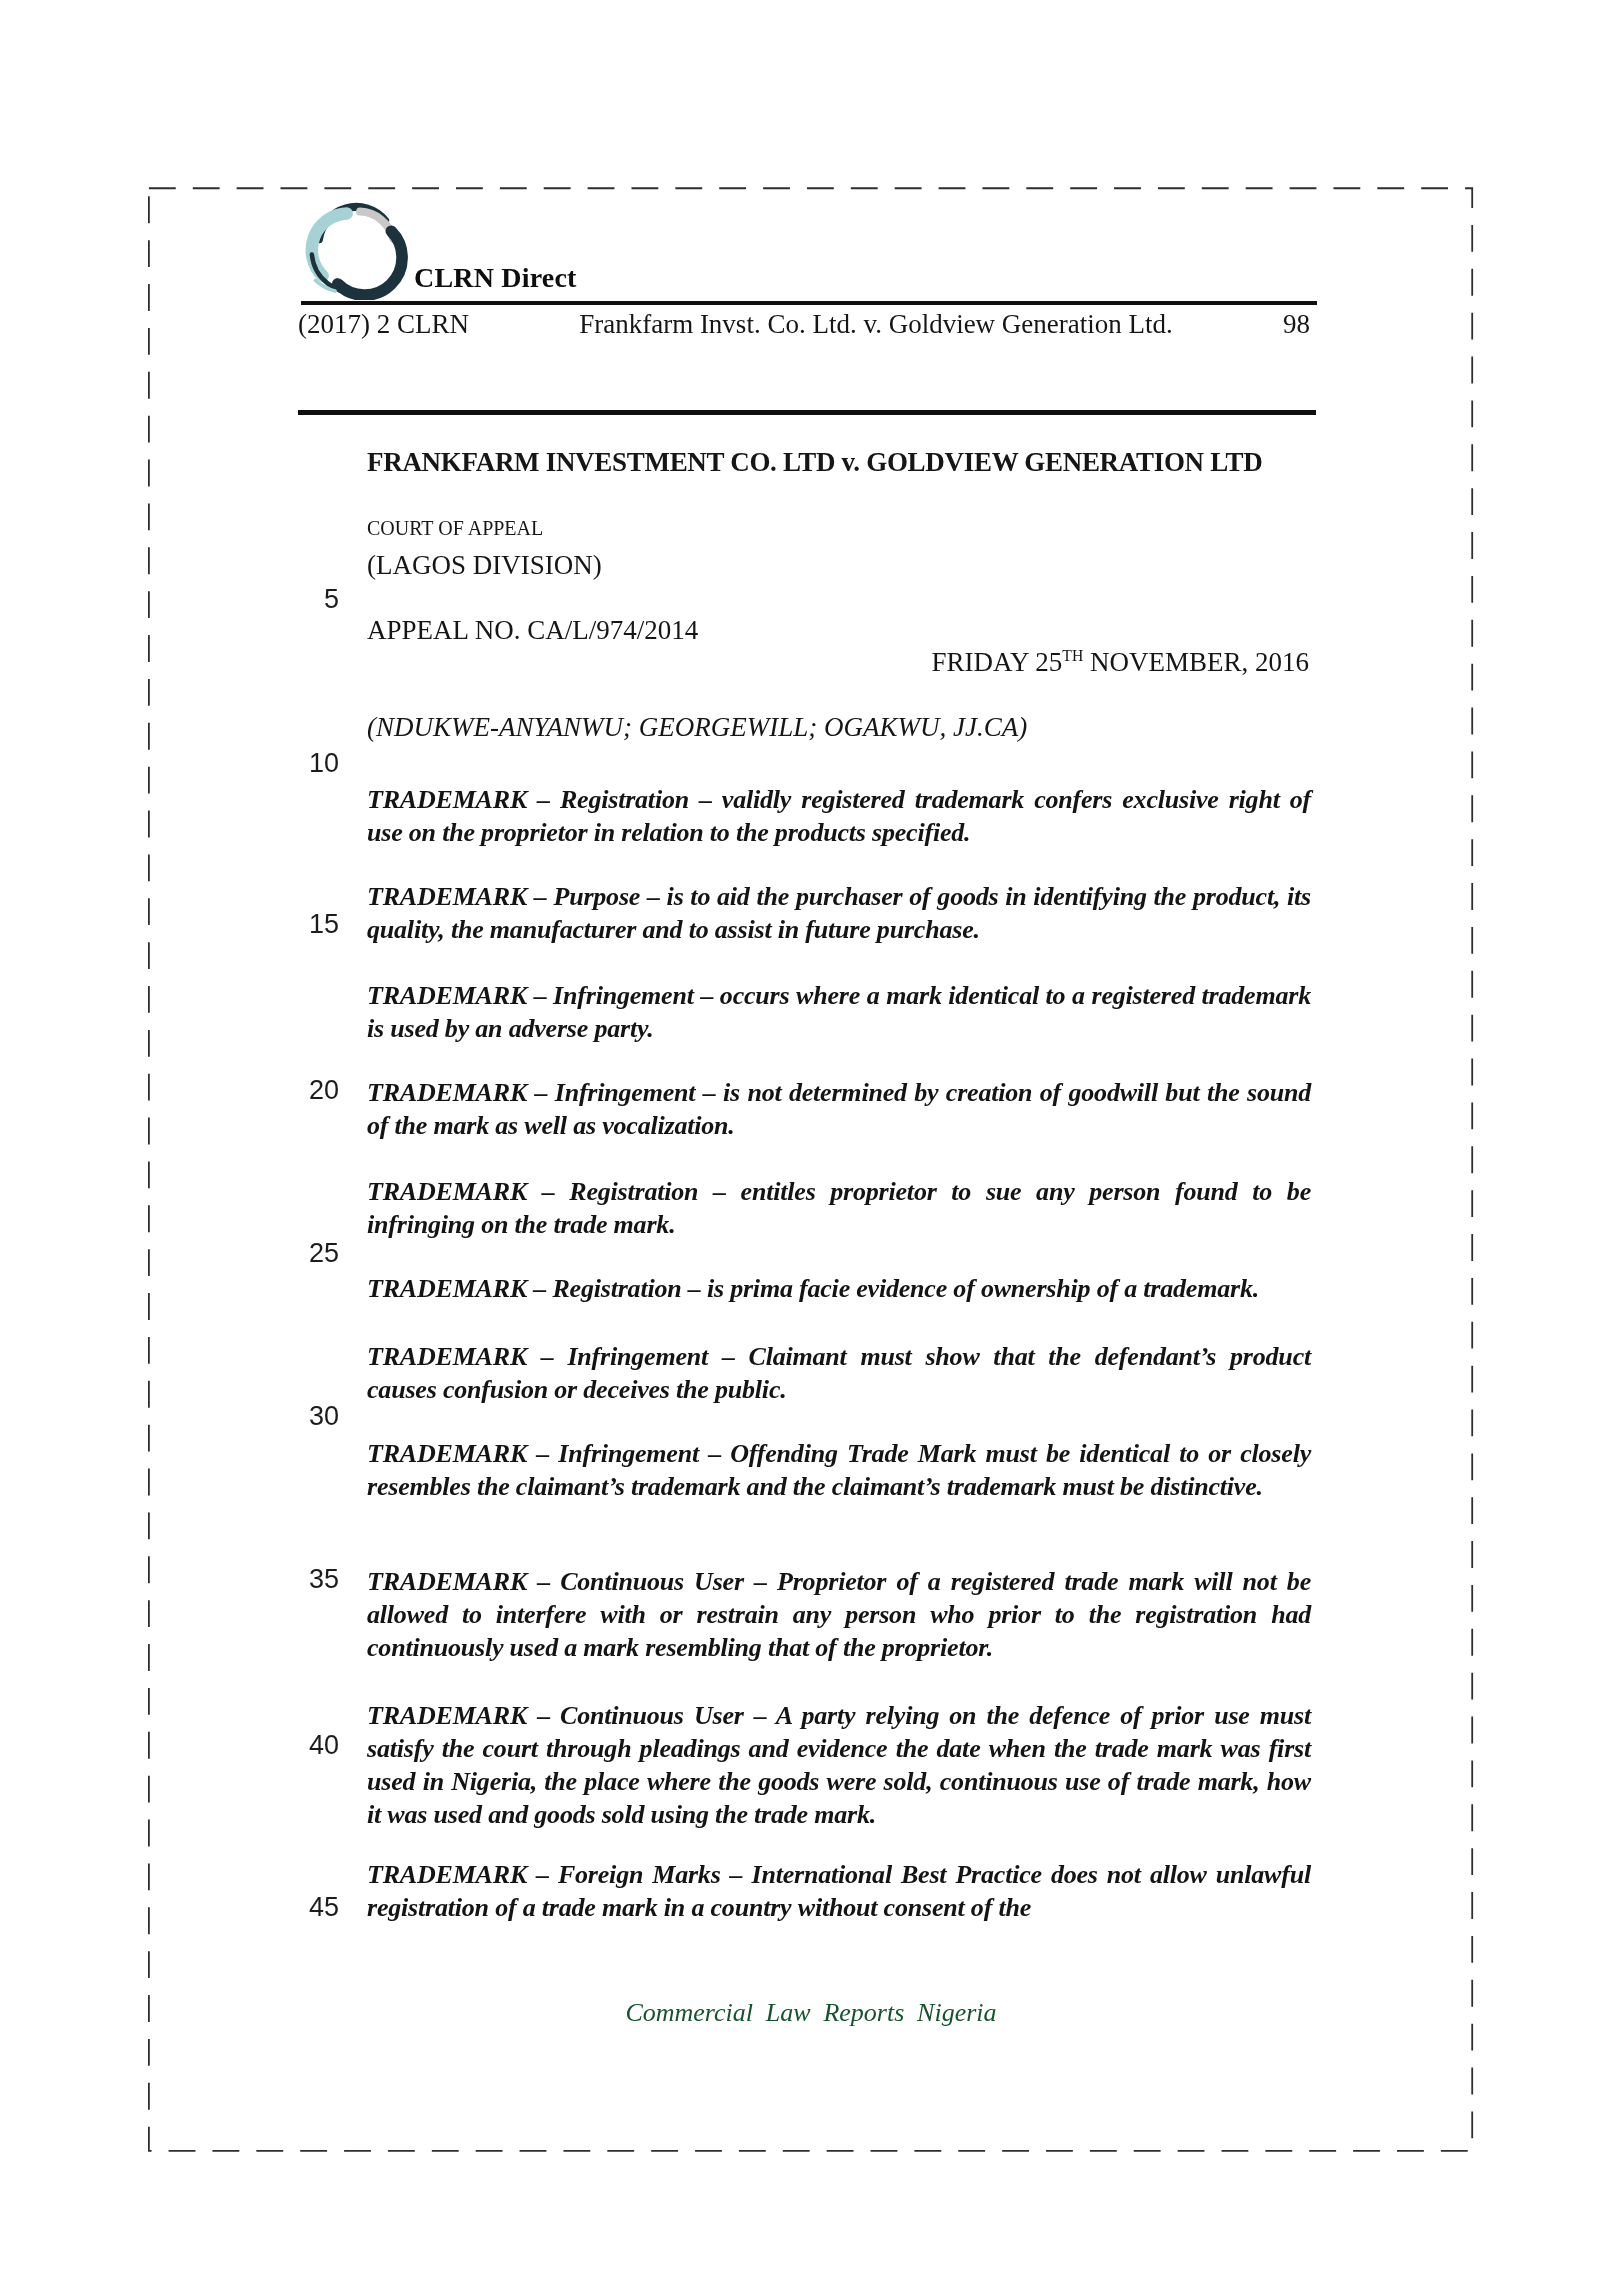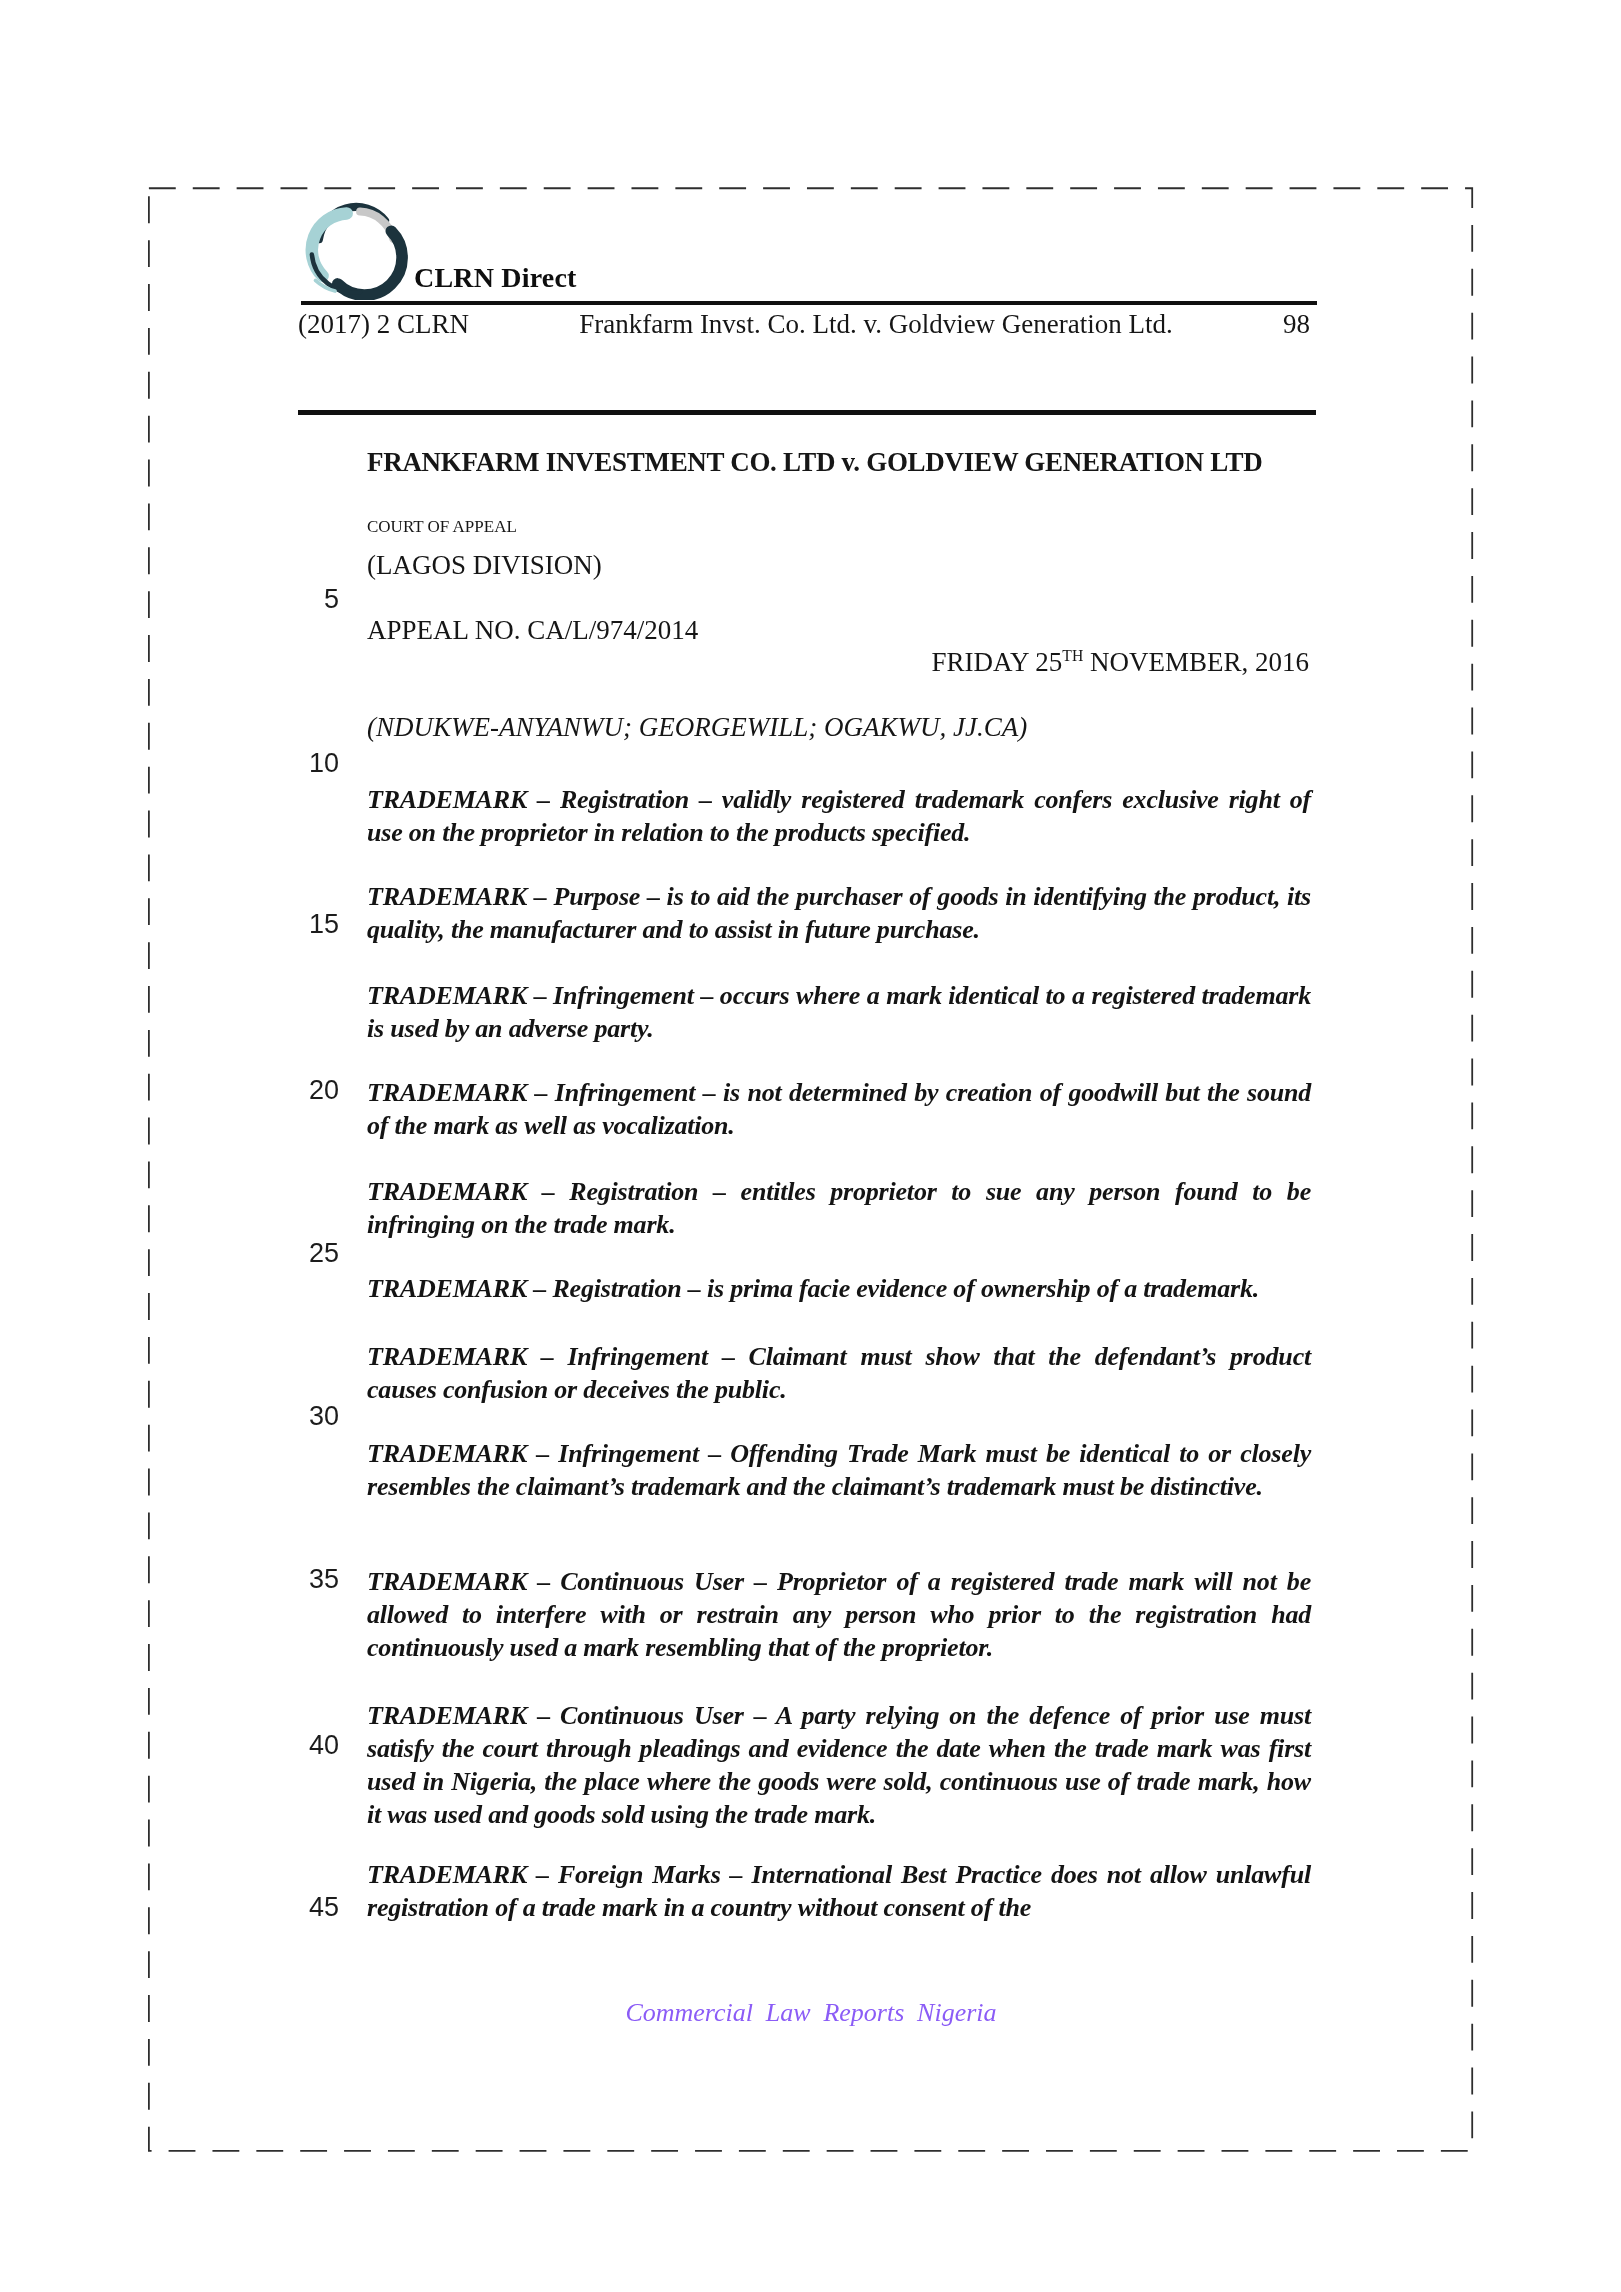--- a/index.html
+++ b/index.html
@@ -31,21 +31,21 @@
     font-size:27px;color:#161616;
   }
   .running-header .rh-case{flex:1;text-align:center;}
   .running-header .rh-page{text-align:right;}
 
   
   .case-title{
     position:absolute;left:367px;top:423px;width:944px;
     font-size:27px;font-weight:bold;letter-spacing:-0.3px;white-space:nowrap;
   }
-  .court-line{position:absolute;left:367px;top:493px;font-size:17px;}
+  .court-line{position:absolute;left:367px;top:493px;font-size:20px;}
   .division-line{position:absolute;left:367px;top:526px;font-size:27px;}
   .appeal-no{position:absolute;left:367px;top:591px;width:942px;font-size:27px;}
   .decision-date{position:absolute;left:367px;top:623px;width:942px;text-align:right;font-size:27px;}
   .decision-date sup{font-size:0.58em;}
   .judges-line{position:absolute;left:367px;top:688px;width:944px;font-size:27px;font-style:italic;}
 
   
   .line-no{
     position:absolute;left:267px;width:72px;text-align:right;
     font-family:"Liberation Sans", sans-serif;
@@ -56,21 +56,21 @@
   .headnote{
     position:absolute;left:367px;width:944px;
     font-size:26px;font-weight:bold;font-style:italic;
     line-height:33px;text-align:justify;letter-spacing:-0.2px;
     color:#141414;
   }
 
   .footer-line{
     position:absolute;left:0;top:1974px;width:1622px;
     text-align:center;font-size:26px;font-style:italic;
-    word-spacing:6.3px;color:#8b5cf6;
+    word-spacing:6.3px;color:#14532d;
   }
 </style>
 </head>
 <body>
 
 <div class="page">
 
   <svg class="border-svg" width="1326" height="1966" viewBox="0 0 1481 2195">
     <rect x="1" y="1" width="1478" height="2192" fill="none" stroke="#2e2e2e" stroke-width="2" stroke-dasharray="30 19"></rect>
   </svg>

